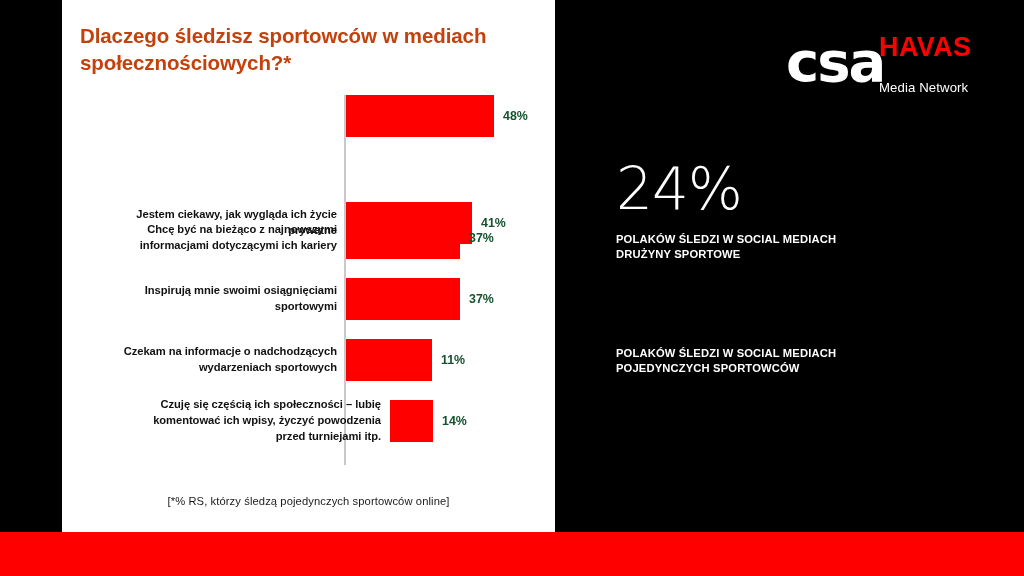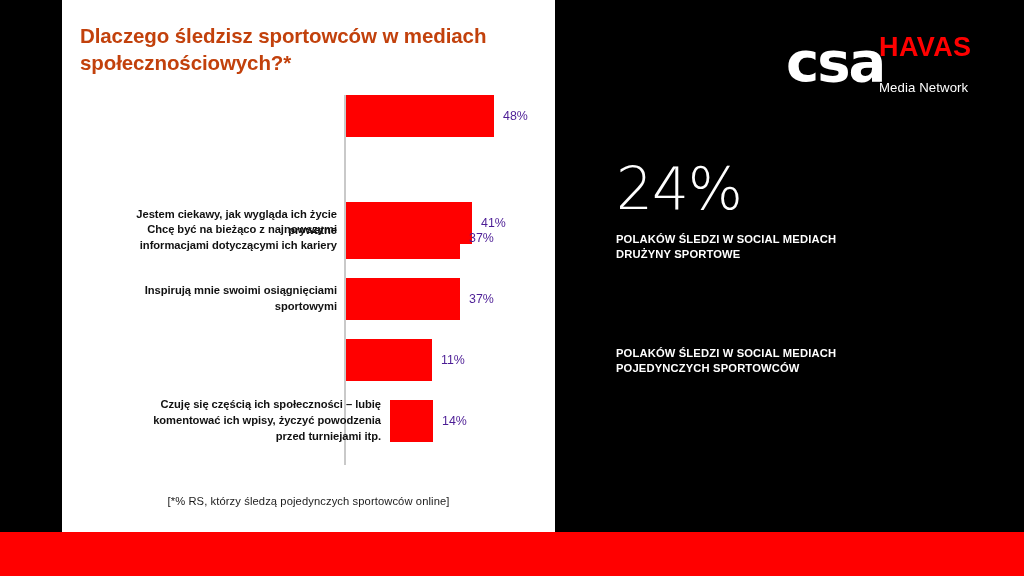--- a/index.html
+++ b/index.html
@@ -95,22 +95,22 @@
   }
 
   .bar-fill {
     height: 42px;
     background: #ff0000;
   }
 
   .bar-value {
     margin-left: 9px;
     font-size: 12.4px;
-    font-weight: 400;
-    color: #4c1d95;
+    font-weight: 700;
+    color: #14532d;
     white-space: nowrap;
   }
 
   #chart-footnote {
     position: absolute;
     left: 0;
     top: 495px;
     width: 493px;
     text-align: center;
     font-size: 11.2px;
@@ -243,20 +243,21 @@
 
       <div class="bar-row" style="top:183px;">
         <div class="bar-label">Inspirują mnie swoimi osiągnięciami sportowymi</div>
         <div class="bar-wrap">
           <div class="bar-fill" style="width:114px;"></div>
           <div class="bar-value">37%</div>
         </div>
       </div>
 
       <div class="bar-row" style="top:244px;">
+        <div class="bar-label">Czekam na informacje o nadchodzących wydarzeniach sportowych</div>
         <div class="bar-wrap">
           <div class="bar-fill" style="width:86px;"></div>
           <div class="bar-value">11%</div>
         </div>
       </div>
 
       <div class="bar-row" style="top:305px;margin-left:44px;">
         <div class="bar-label">Czuję się częścią ich społeczności – lubię komentować ich wpisy, życzyć powodzenia przed turniejami itp.</div>
         <div class="bar-wrap">
           <div class="bar-fill" style="width:43px;"></div>

